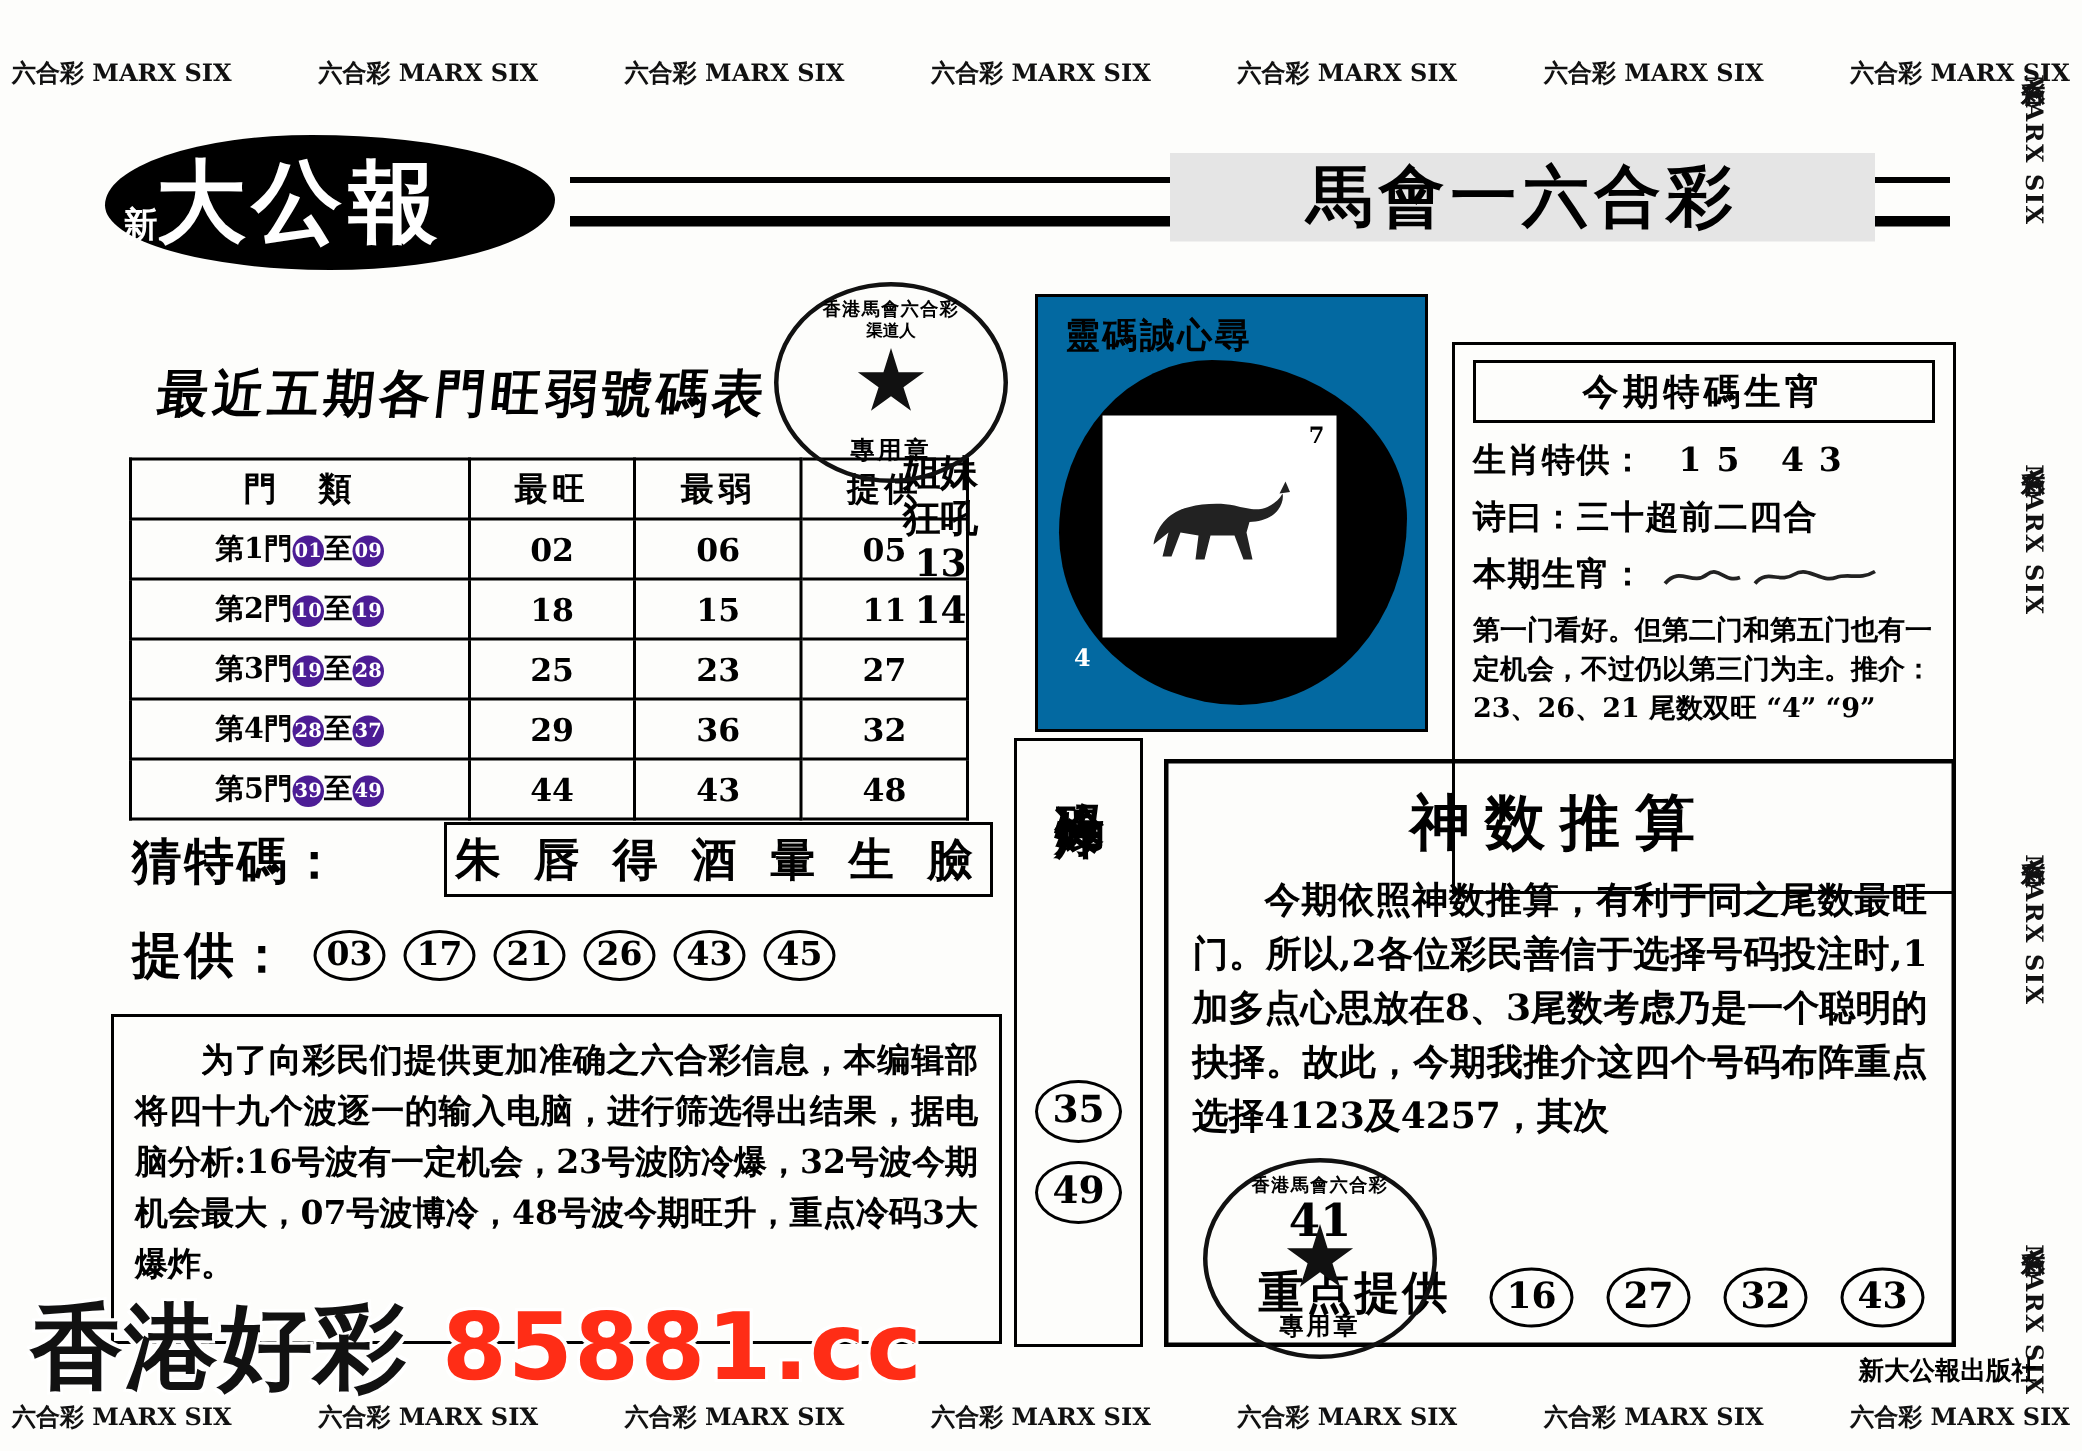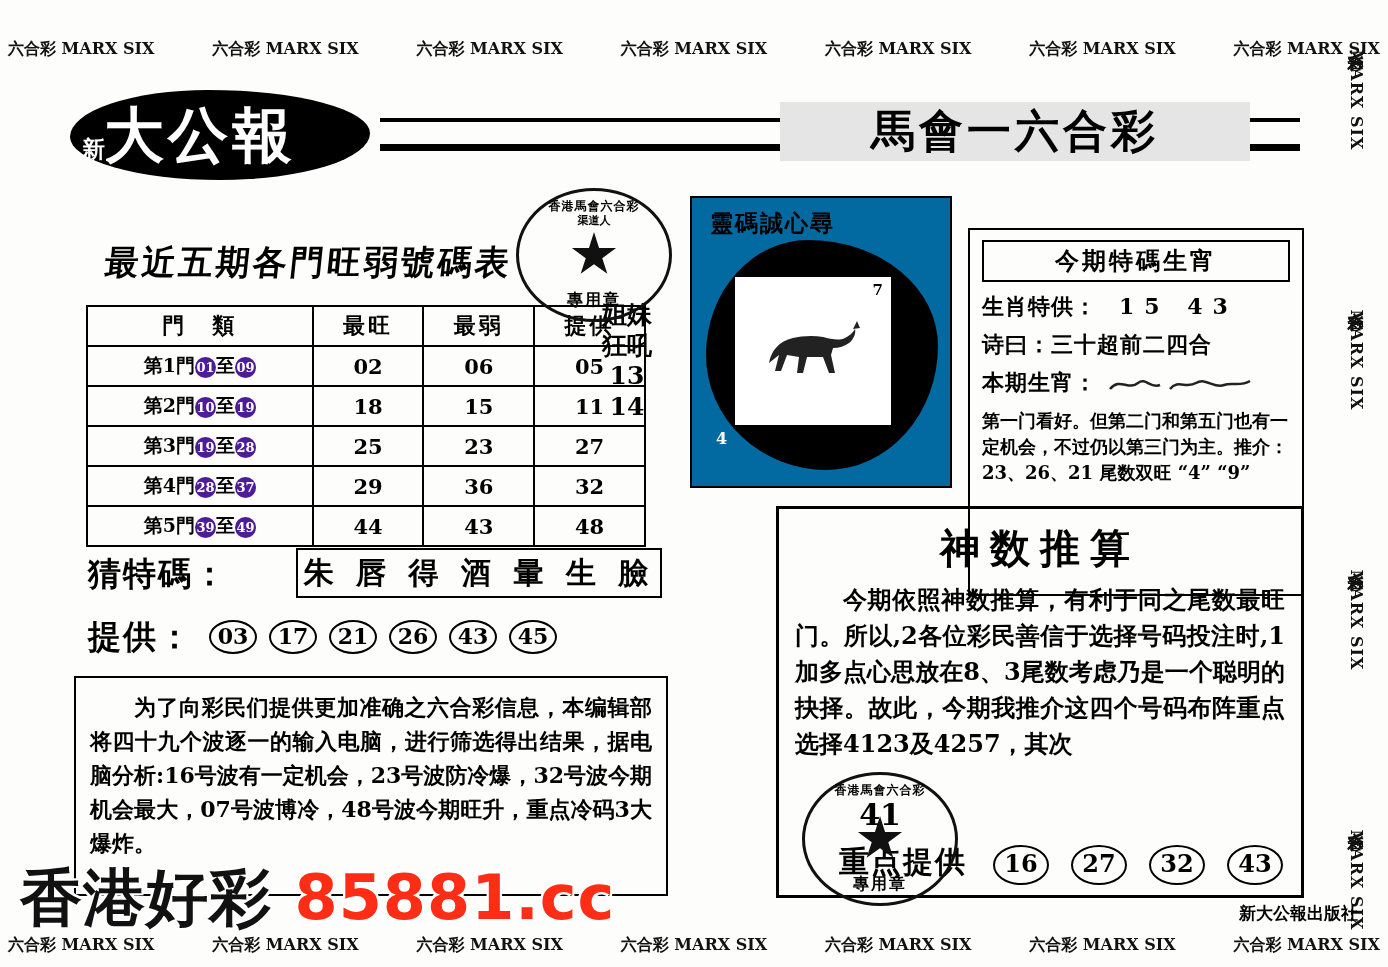--- a/index.html
+++ b/index.html
@@ -388,20 +388,25 @@
     </div>
     <div class="tema-line">
       <span>本期生宵：</span>
       <svg class="scribble" viewBox="0 0 150 22">
         <path d="M4 16 C14 4 22 18 32 10 C40 4 44 16 54 12 M64 16 C72 6 80 16 90 10 C100 4 108 16 118 12 C126 9 134 14 144 8" stroke="#222" stroke-width="2.5" fill="none"></path>
       </svg>
     </div>
     <div class="tema-sm">第一门看好。但第二门和第五门也有一定机会，不过仍以第三门为主。推介：23、26、21 尾数双旺 “4” “9”</div>
   </div>
 
+  <div class="cold">
+    <div class="v">冷码爆炸</div>
+    <div class="cnum">35</div>
+    <div class="cnum">49</div>
+  </div>
 
   <div class="shen">
     <h2>神数推算</h2>
     <p>今期依照神数推算，有利于同之尾数最旺门。所以,2各位彩民善信于选择号码投注时,1加多点心思放在8、3尾数考虑乃是一个聪明的抉择。故此，今期我推介这四个号码布阵重点选择4123及4257，其次</p>
     <div class="zdtg">重点提供</div>
     <div class="bottom">
       <div class="onum">16</div>
       <div class="onum">27</div>
       <div class="onum">32</div>
       <div class="onum">43</div>

